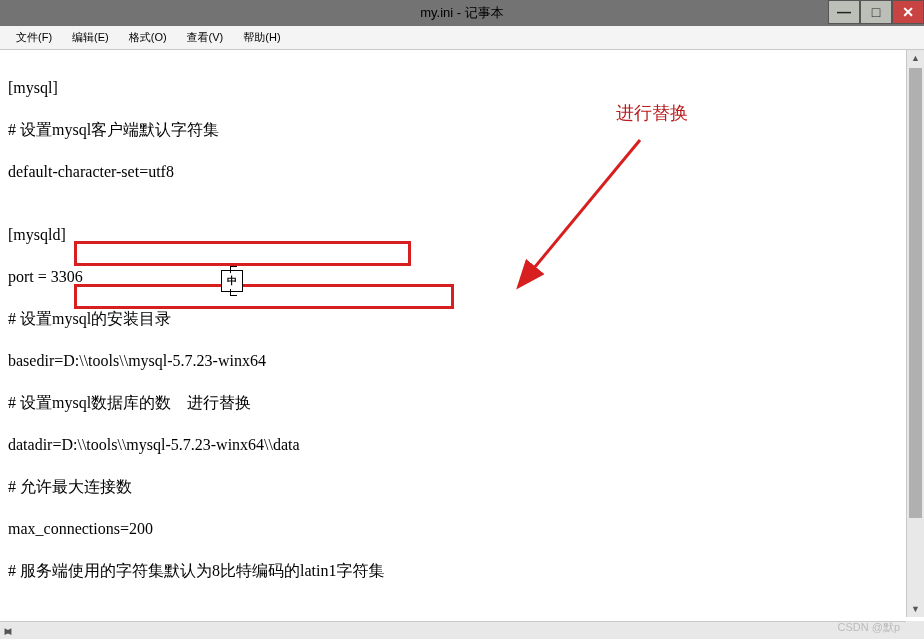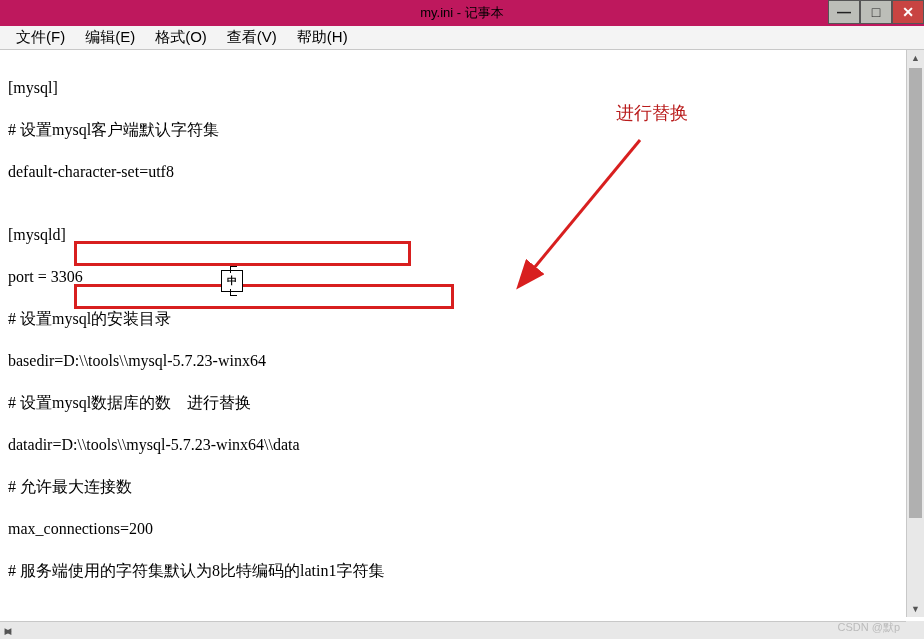--- a/index.html
+++ b/index.html
@@ -6,21 +6,21 @@
     body {
       font-family: "SimSun", "宋体", sans-serif;
       font-size: 14px;
       background: #fff;
       width: 924px;
       height: 639px;
       position: relative;
       overflow: hidden;
     }
     .titlebar {
-      background: #be185d;
+      background: #737373;
       height: 26px;
       display: flex;
       align-items: center;
       justify-content: center;
       position: relative;
     }
     .titlebar-text {
       color: #000;
       font-size: 13px;
     }
@@ -49,21 +49,21 @@
       background: #f4f4f4;
       border-bottom: 1px solid #c8c8c8;
       height: 24px;
       display: flex;
       align-items: center;
       padding: 0 6px;
       gap: 0;
     }
     .menu-item {
       padding: 2px 10px;
-      font-size: 15px;
+      font-size: 11px;
       cursor: default;
     }
     .content {
       padding: 6px 8px;
       font-family: Liberation Serif, serif;
       font-size: 16px;
       line-height: 21px;
       white-space: pre;
       position: relative;
       height: 565px;

